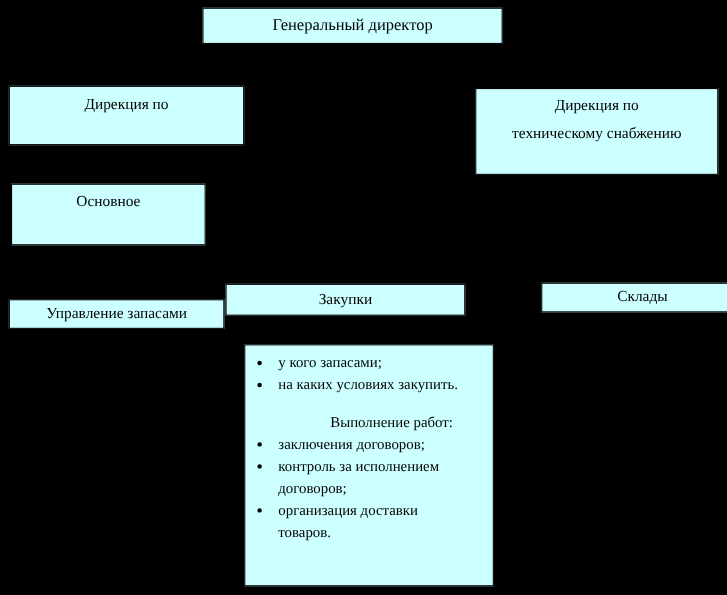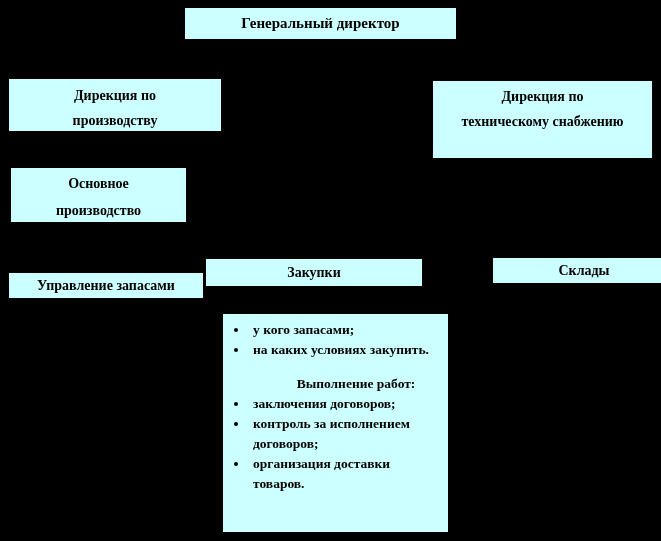--- a/index.html
+++ b/index.html
@@ -2,21 +2,21 @@
 <html><head>
 <meta charset="utf-8">
 <style>
   html, body { margin: 0; padding: 0; background: #000; }
   .canvas {
     position: relative;
     width: 661px;
     height: 541px;
     background: #000000;
     font-family: "Liberation Serif", "DejaVu Serif", serif;
-    font-weight: bold;
+    font-weight: normal;
     color: #000000;
     overflow: hidden;
   }
   .node {
     position: absolute;
     background: #CCFFFF;
     border: 1px solid #000000;
     box-sizing: border-box;
     text-align: center;
     overflow: hidden;
@@ -51,31 +51,29 @@
 </style>
 </head>
 <body>
 
 <div class="canvas">
 
   <div class="node n-general">Генеральный директор</div>
 
   <div class="node n-prod-dir">
     <span class="line">Дирекция по</span>
-    <span class="line">производству</span>
   </div>
 
   <div class="node n-mts-dir">
     <span class="line">Дирекция по</span>
     <span class="line">техническому снабжению</span>
   </div>
 
   <div class="node n-main-prod">
     <span class="line">Основное</span>
-    <span class="line">производство</span>
   </div>
 
   <div class="node n-inventory">Управление запасами</div>
 
   <div class="node n-purchase">Закупки</div>
 
   <div class="node n-warehouse">Склады</div>
 
   <div class="node n-details">
     <ul>

